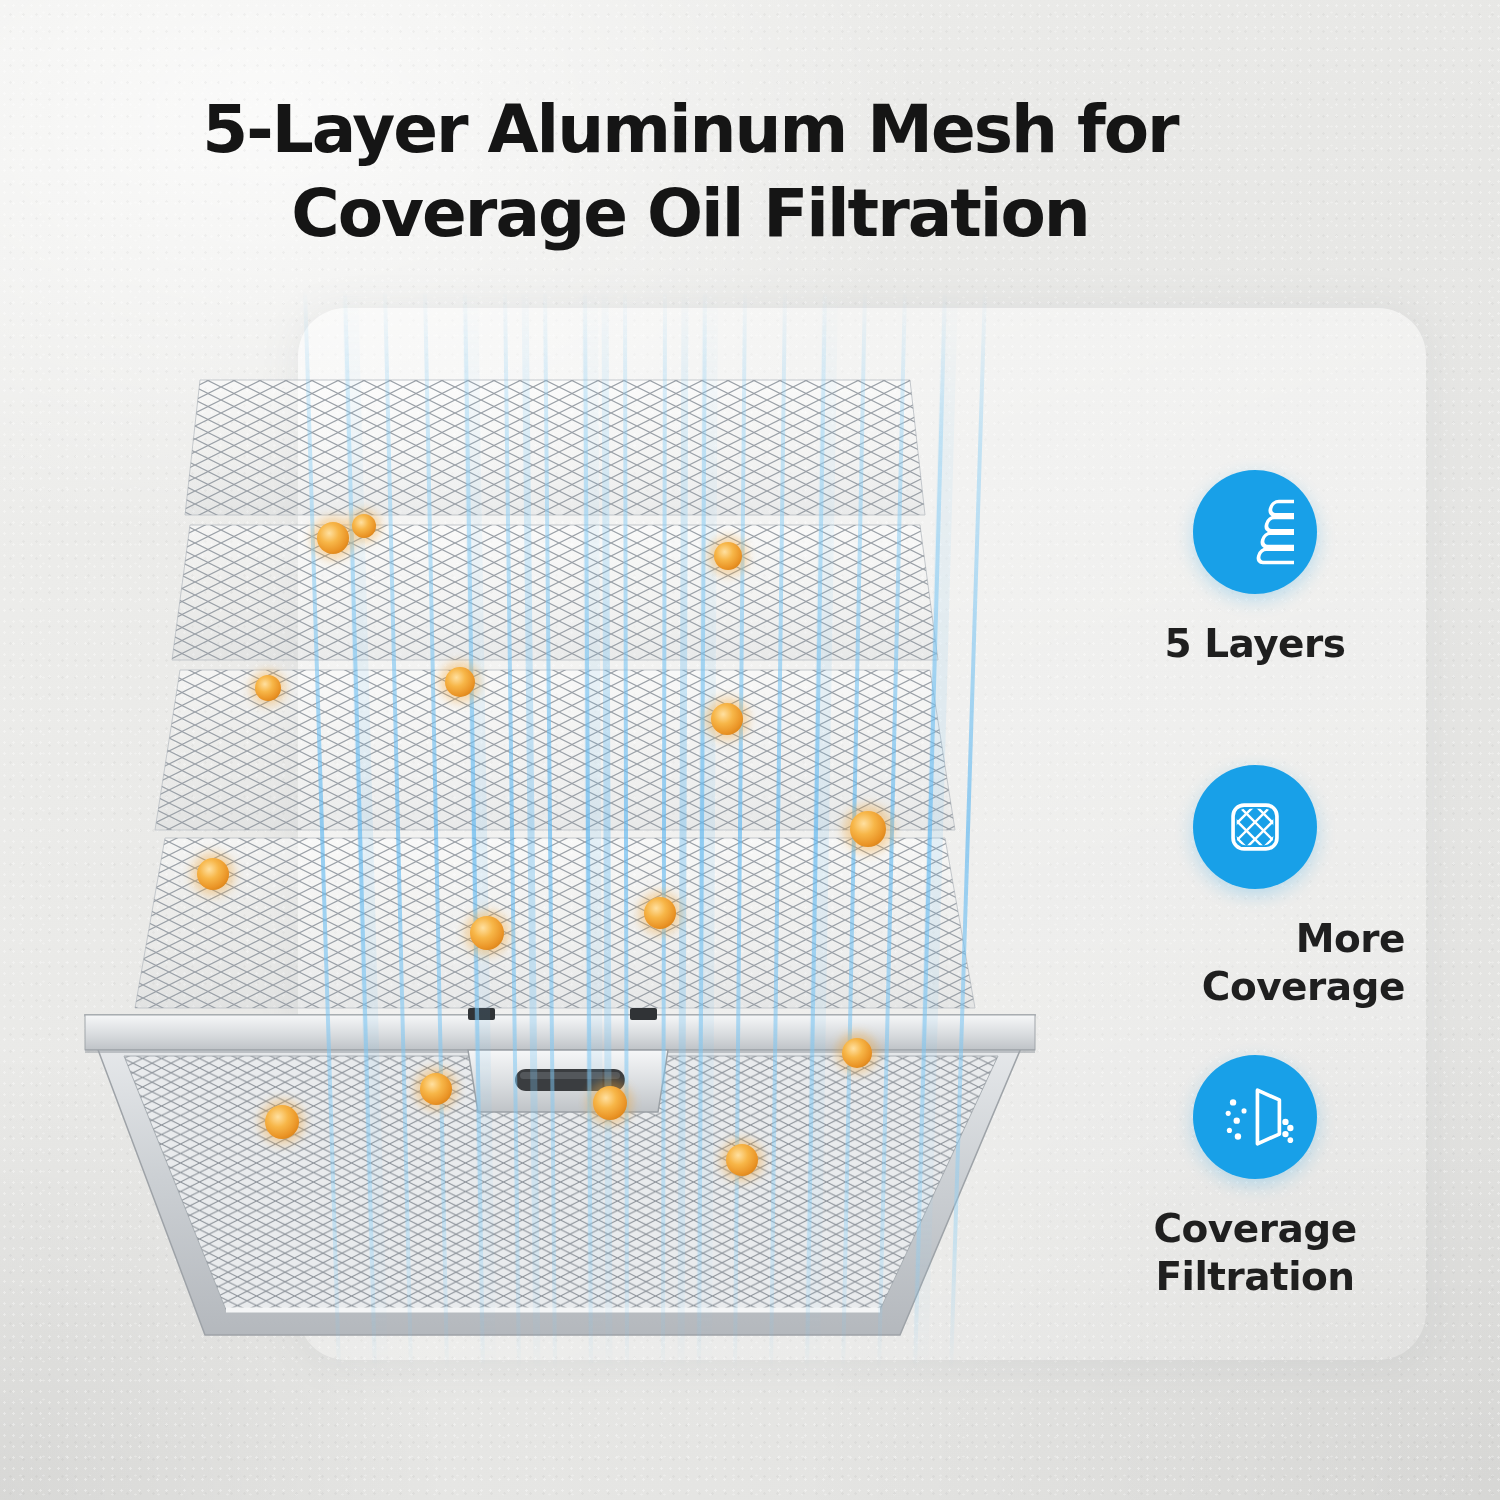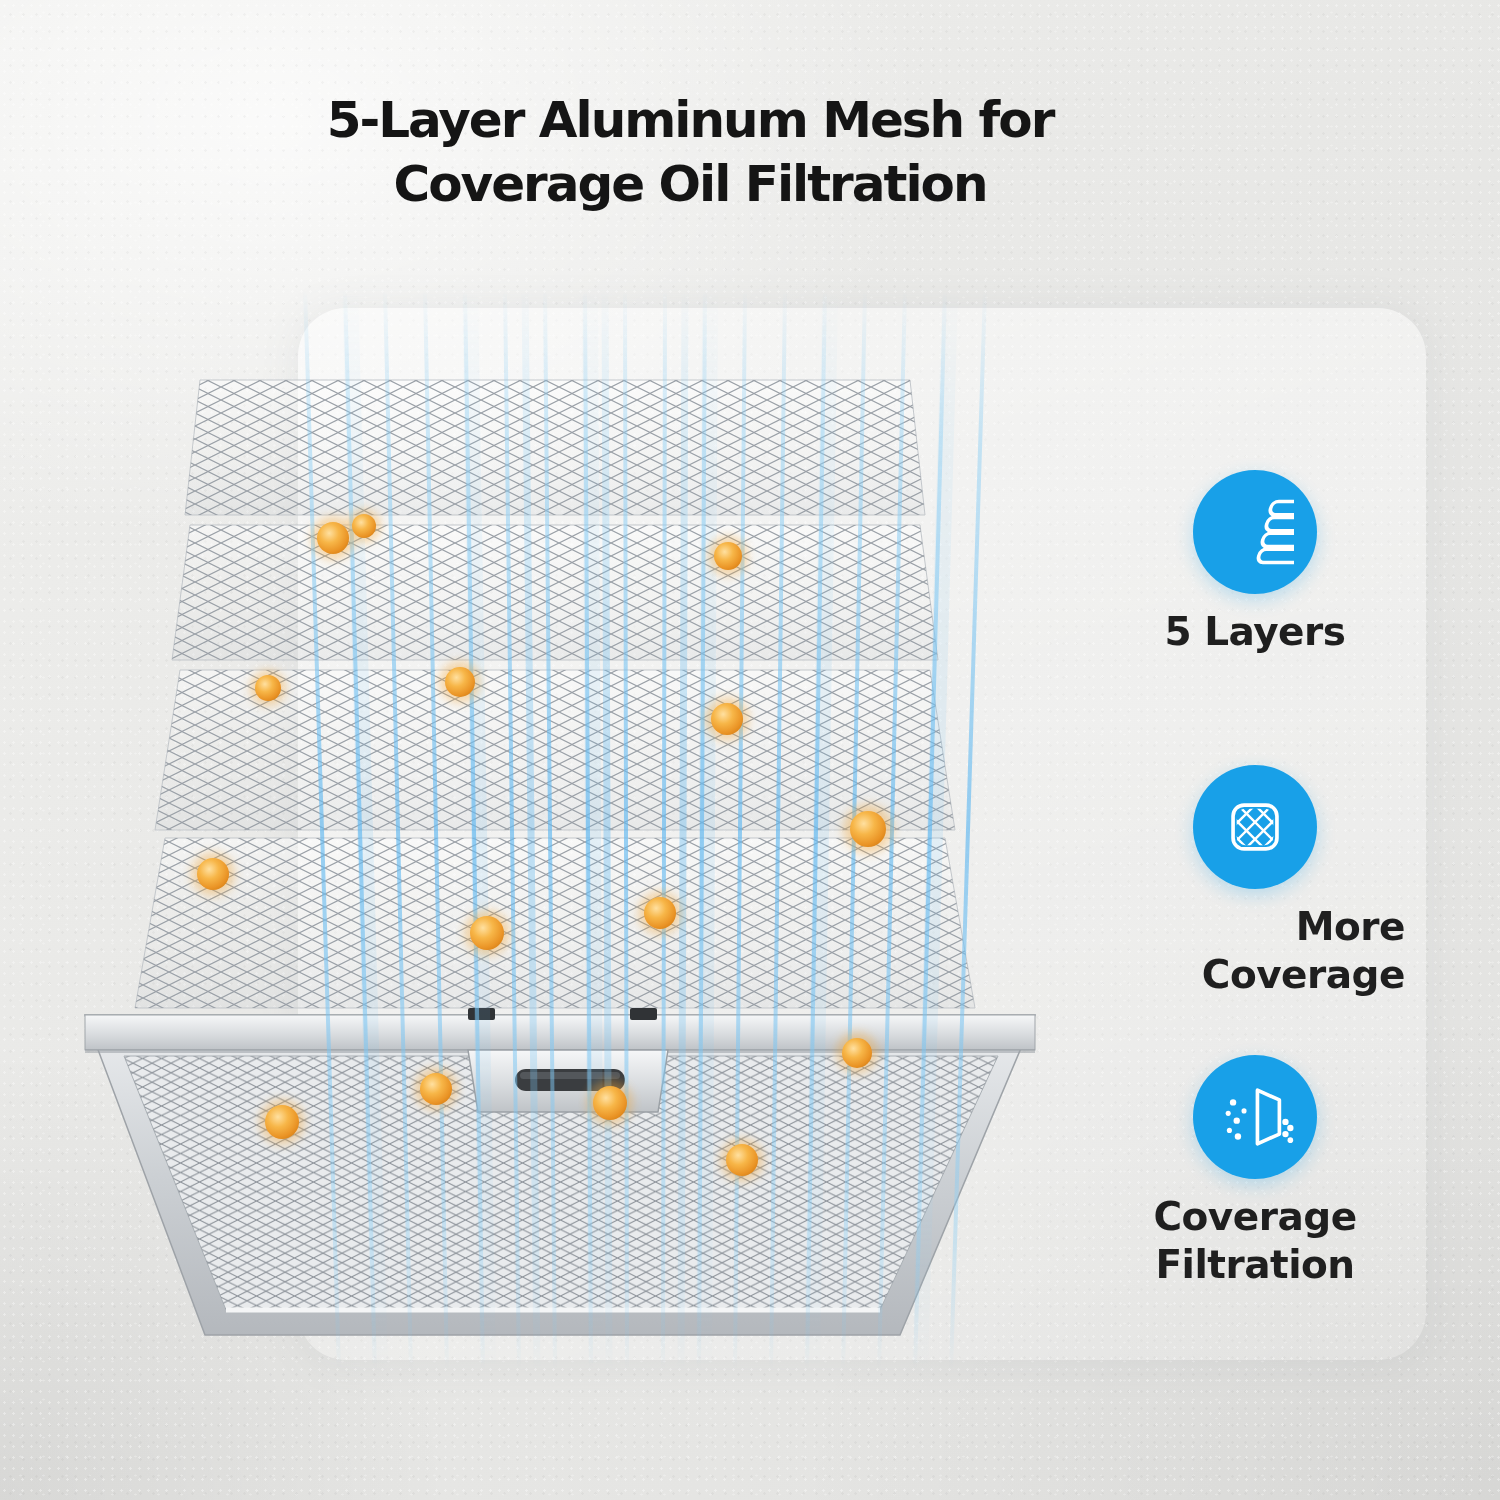--- a/index.html
+++ b/index.html
@@ -22,21 +22,21 @@
       radial-gradient(rgba(255,255,255,0.45) 1px, transparent 1.3px),
       radial-gradient(rgba(0,0,0,0.045) 1px, transparent 1.3px),
       radial-gradient(rgba(255,255,255,0.3) 1px, transparent 1.4px);
     background-size:9px 11px,13px 17px,23px 19px;
     background-position:0 0,4px 6px,9px 3px;
     opacity:.8;
   }
   .page-title{
     position:absolute;top:88px;left:70px;width:1240px;
     text-align:center;color:#151515;
-    font-size:50px;line-height:1.28;font-weight:bold;letter-spacing:-2px;
+    font-size:66px;line-height:1.28;font-weight:bold;letter-spacing:-2px;
     margin:0;
   }
   .page-title span{display:block;}
   .glass-panel{
     position:absolute;left:298px;top:308px;width:1128px;height:1052px;
     border-radius:48px;
     background:linear-gradient(160deg,rgba(255,255,255,0.55),rgba(255,255,255,0.18));
     box-shadow:0 2px 40px rgba(120,130,140,0.10);
   }
   .illustration{
@@ -51,21 +51,21 @@
   .feature-2{top:765px;}
   .feature-3{top:1055px;}
   .feature-icon{
     width:124px;height:124px;border-radius:50%;
     background:#18A0E8;
     display:flex;align-items:center;justify-content:center;
     box-shadow:0 6px 18px rgba(24,160,232,0.25);
   }
   .feature-icon svg{width:78px;height:78px;}
   .feature-label{
-    margin-top:14px;max-width:300px;
+    margin-top:26px;max-width:300px;
     font-size:39px;font-weight:bold;color:#1f1f1f;
     text-align:center;line-height:1.22;letter-spacing:-0.5px;
   }
 </style>
 </head>
 <body>
 
 <div class="stage">
 
   <div class="texture"></div>

